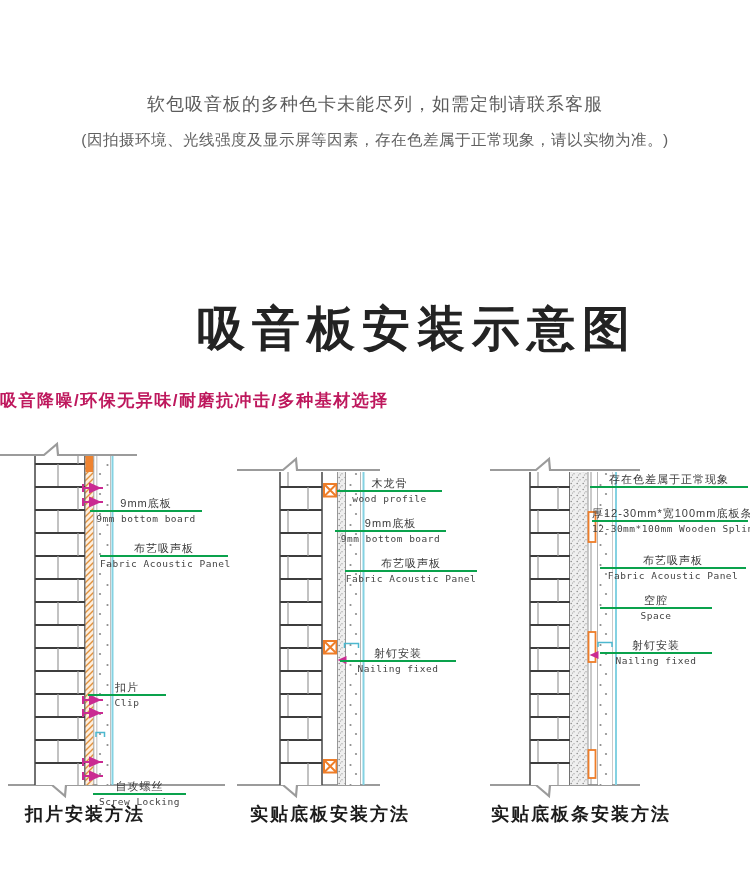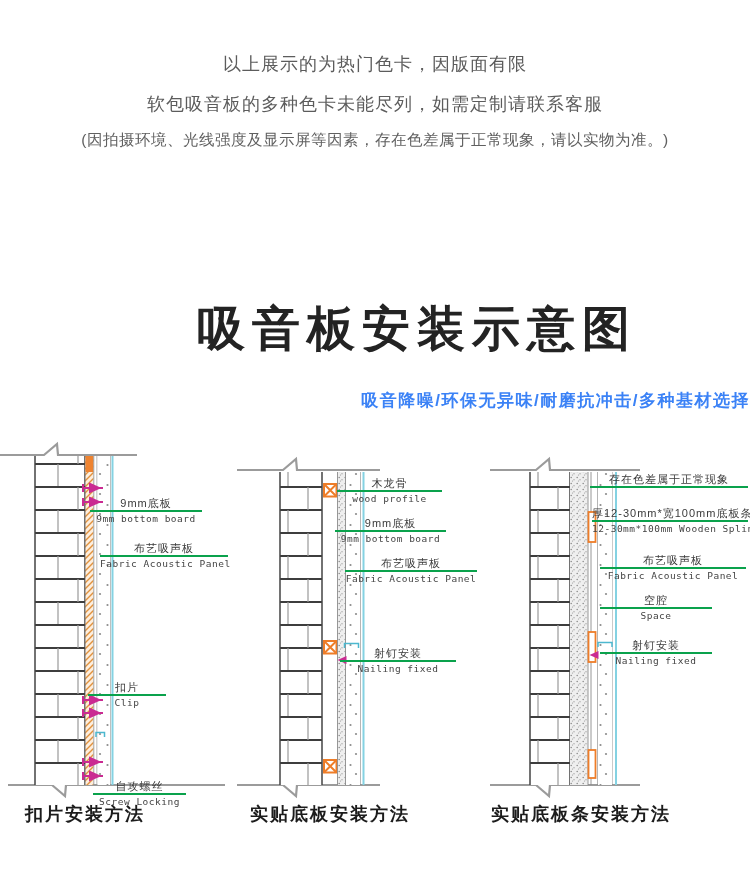--- a/index.html
+++ b/index.html
@@ -6,42 +6,41 @@
   .page{position:relative;width:750px;height:870px;background:#ffffff;overflow:hidden;
         font-family:"Liberation Sans",sans-serif;}
   
   .notice{position:absolute;left:0;width:750px;text-align:center;color:#5c5c5c;}
   .notice.n1{top:52px;font-size:18px;letter-spacing:1px;}
   .notice.n2{top:92px;font-size:18px;letter-spacing:1px;}
   .notice.n3{top:130px;font-size:15.5px;color:#606060;letter-spacing:0.5px;}
   
   .title{position:absolute;left:0;width:750px;top:297px;text-align:center;
          font-size:48px;font-weight:bold;color:#232323;letter-spacing:7px;padding-left:42px;}
-  .subtitle{position:absolute;left:0;width:750px;top:389px;text-align:right;
-            font-size:17px;font-weight:bold;color:#3b82f6;letter-spacing:1.5px;}
+  .subtitle{position:absolute;left:0;width:750px;top:389px;text-align:left;
+            font-size:17px;font-weight:bold;color:#be185d;letter-spacing:1.5px;}
   
   .dsvg{position:absolute;top:440px;}
   
   .lbl{position:absolute;}
   .lbl .cn{font-size:11px;line-height:13px;height:13px;color:#3a3a3a;text-align:center;
            white-space:nowrap;letter-spacing:1px;}
   .lbl .gline{height:2px;background:#0aa24c;}
   .lbl .en{font-size:9.5px;line-height:14px;color:#444;text-align:center;white-space:nowrap;
            font-family:"DejaVu Sans Mono",monospace;letter-spacing:0.5px;}
   
   .caption{position:absolute;top:802px;transform:translateX(-50%);white-space:nowrap;
            font-size:18px;font-weight:bold;color:#1c1c1c;letter-spacing:2px;font-family:Liberation Serif, serif;}
   .cap1{left:85px;} .cap2{left:330px;} .cap3{left:581px;}
 </style>
 </head>
 <body>
 
 <div class="page">
 
-  <div class="notice n1">以上展示的为热门色卡，因版面有限</div>
   <div class="notice n3">(因拍摄环境、光线强度及显示屏等因素，存在色差属于正常现象，请以实物为准。)</div>
   <div class="notice n2">软包吸音板的多种色卡未能尽列，如需定制请联系客服</div>
 
   <div class="title">吸音板安装示意图</div>
   <div class="subtitle">吸音降噪/环保无异味/耐磨抗冲击/多种基材选择</div>
 
   <svg class="dsvg" style="left:0px" width="230" height="365" viewBox="0 0 230 365">
     <defs>
       <pattern id="brick" width="48" height="46" patternUnits="userSpaceOnUse">
         <rect width="48" height="46" fill="#ffffff"></rect>

